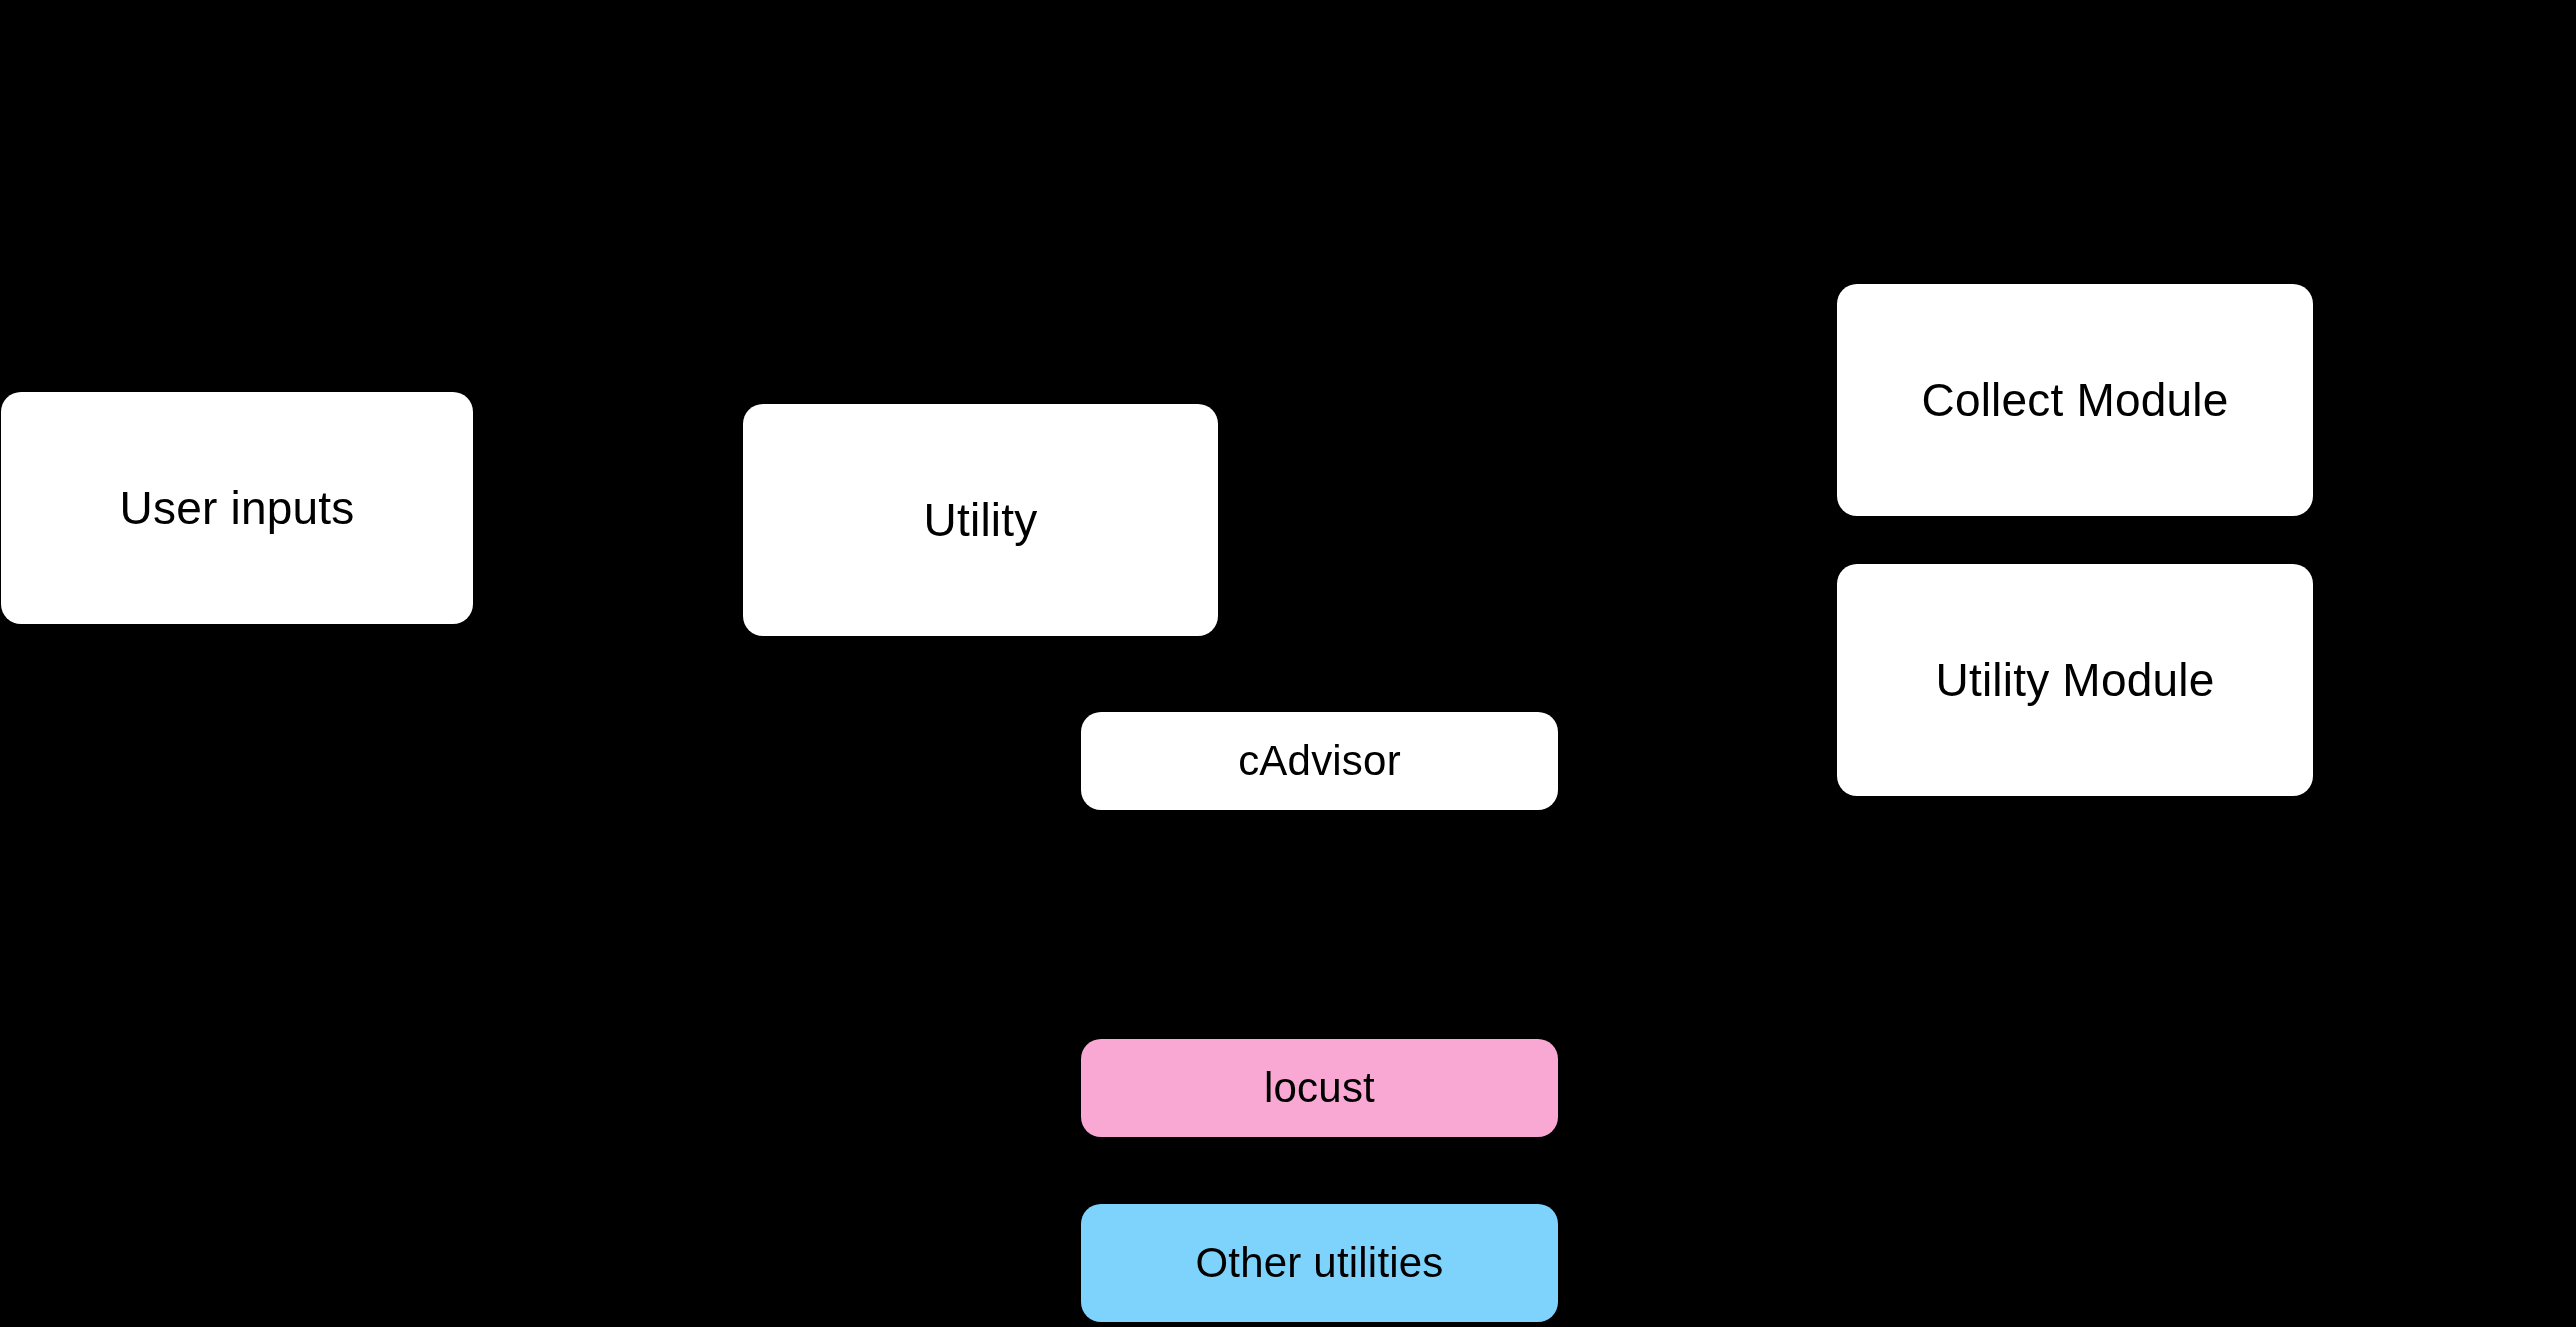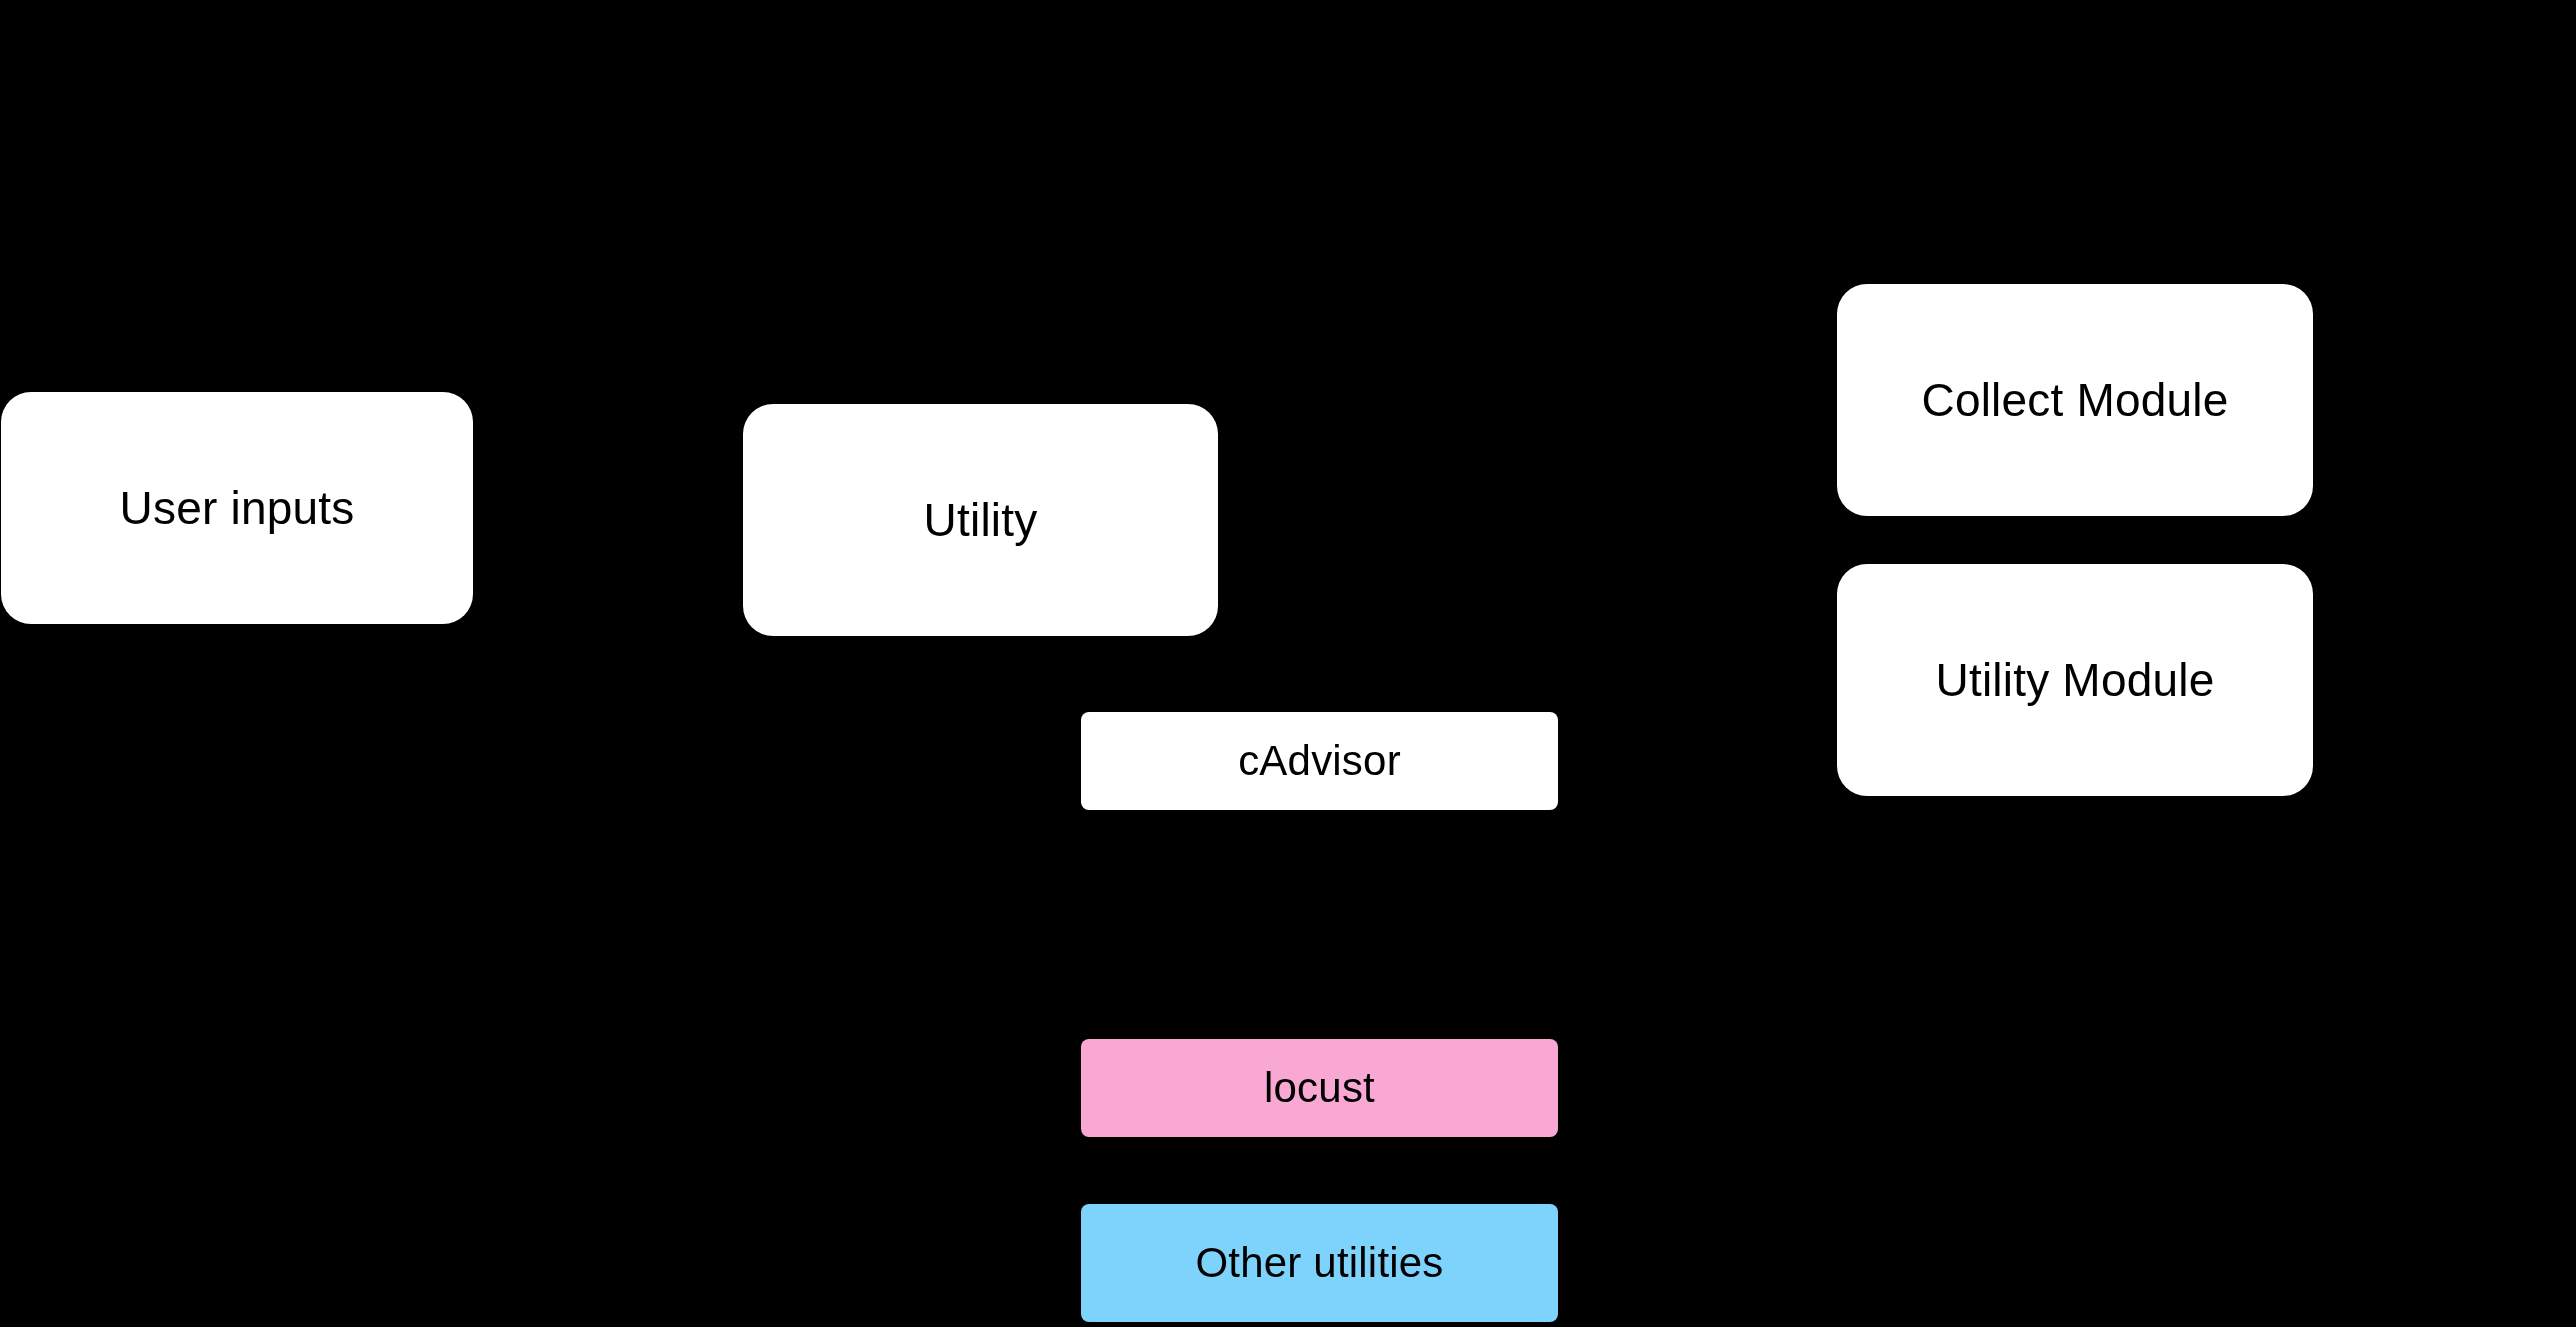--- a/index.html
+++ b/index.html
@@ -32,28 +32,28 @@
   }
   .node-label {
     display: block;
     font-weight: 400;
     letter-spacing: 0.2px;
     color: #000000;
     padding: 0 14px;
   }
   
   .node.primary {
-    border-radius: 30px;
+    border-radius: 20px;
   }
   .node.primary .node-label {
     font-size: 46px;
   }
   
   .node.secondary {
-    border-radius: 8px;
+    border-radius: 20px;
   }
   .node.secondary .node-label {
     font-size: 42px;
   }
 </style>
 </head>
 <body style="background: rgb(0, 0, 0);">
 
 <div id="canvas" style="background: rgb(0, 0, 0);">
 

